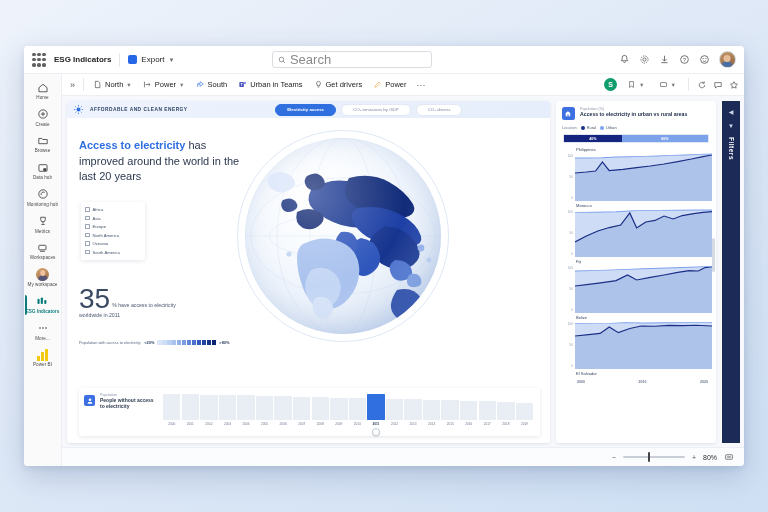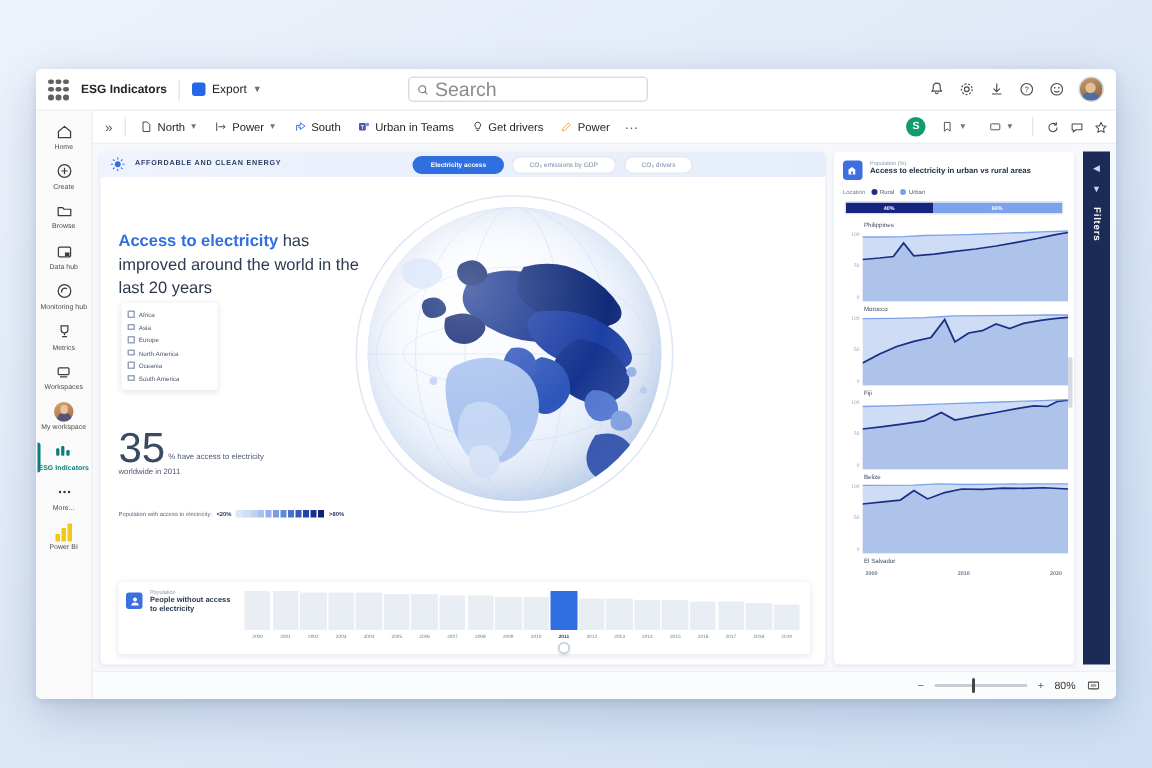--- a/index.html
+++ b/index.html
@@ -142,21 +142,21 @@
   .tab {
     font-size: 4.4px; color: #7b8aa3; background: #fff;
     border: 1px solid #e3e9f3; border-radius: 7px;
     padding: 2.5px 11px; white-space: nowrap;
   }
   .tab.active { background: #2f6fe0; color: #fff; border-color: #2f6fe0; font-weight: 600; }
 
   .rep-body { flex: 1 1 auto; position: relative; min-height: 0; }
 
   .headline {
-    position: absolute; left: 12px; top: 36px; width: 165px;
+    position: absolute; left: 12px; top: 20px; width: 165px;
     font-size: 11px; line-height: 1.42; color: #2c3a4f; font-weight: 400;
   }
   .headline b { color: #2f6fe0; font-weight: 600; }
 
   .legend-card {
     position: absolute; left: 14px; top: 84px;
     width: 64px; background: #fff; border-radius: 2px;
     box-shadow: 0 1px 4px rgba(30,50,90,.13);
     padding: 5px 4px; display: flex; flex-direction: column; gap: 3.5px;
   }

